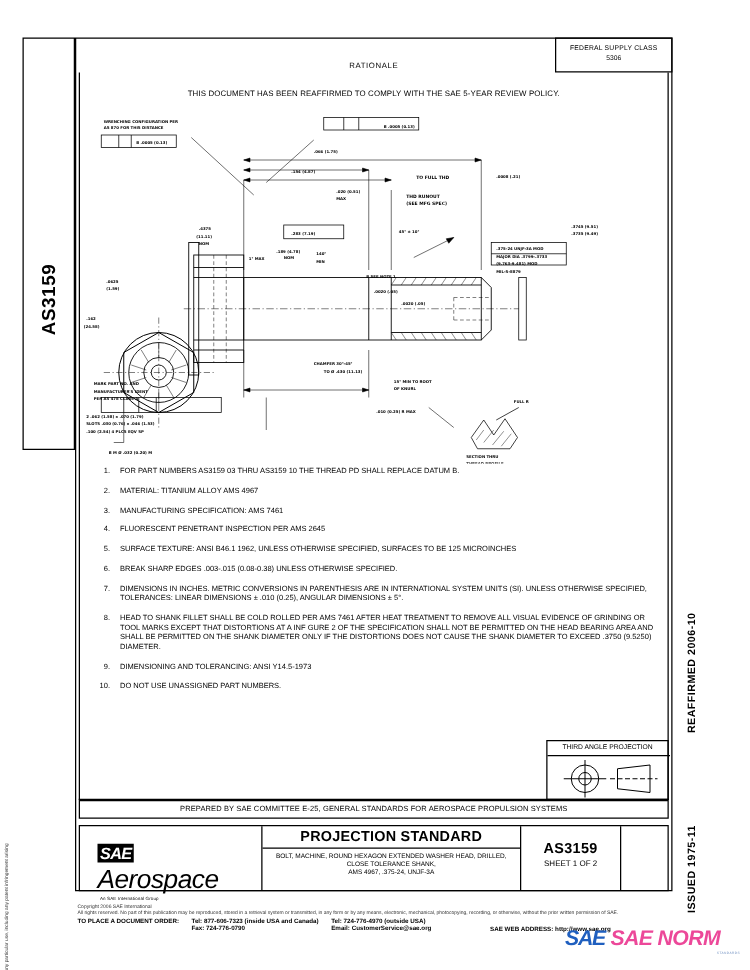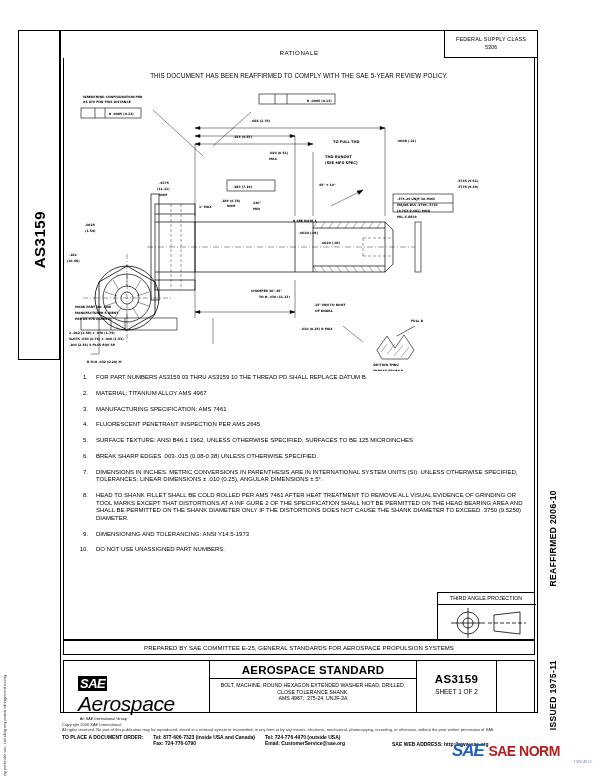--- a/index.html
+++ b/index.html
@@ -86,21 +86,21 @@
   
   #footer{position:absolute;left:62px;top:722px;width:478px;}
   #cpy{font-size:4.0px;line-height:5.2px;color:#333;}
   #order{margin-top:2px;font-size:5.0px;font-weight:bold;}
   #order td{padding-right:10px;vertical-align:top;font-size:5.0px;}
   #order .lbl{font-weight:bold;}
 
   
   #watermark{position:absolute;left:452px;top:741px;width:140px;height:30px;}
   .wm-sae{font-size:17px;font-weight:bold;font-style:italic;color:#1f5fbf;letter-spacing:-1px;}
-  .wm-norm{font-size:14px;font-weight:bold;color:#b91c1c;letter-spacing:-.5px;}
+  .wm-norm{font-size:17px;font-weight:bold;color:#ec4899;letter-spacing:-.5px;font-style:italic;}
   .wm-sub{font-size:2.6px;color:#6f8fc0;letter-spacing:.3px;}
 </style>
 </head>
 <body>
 
 <div class="sheet">
 
   <div class="box" id="as-tab">
     <div class="vtxt" id="as-tab-label">AS3159</div>
   </div>
@@ -412,21 +412,21 @@
   <div class="box" id="tb">
 
     <div id="tb-logo">
       <div class="sae-logo-wrap">
         <span class="sae-mark">SAE</span><span class="sae-word">Aerospace</span>
         <div class="sae-sub">An SAE International Group</div>
       </div>
     </div>
 
     <div id="tb-mid">
-      <div class="as-title">AEROSPACE STANDARD</div>
+      <div class="as-title">PROJECTION STANDARD</div>
       <div class="rule"></div>
       <div class="desc" style="white-space:pre-line">BOLT, MACHINE, ROUND HEXAGON EXTENDED WASHER HEAD, DRILLED, CLOSE TOLERANCE SHANK,
 AMS 4967, .375-24, UNJF-3A</div>
     </div>
 
     <div id="tb-num">
       <div class="n">AS3159</div>
       <div class="s">SHEET 1 OF 2</div>
     </div>
 

